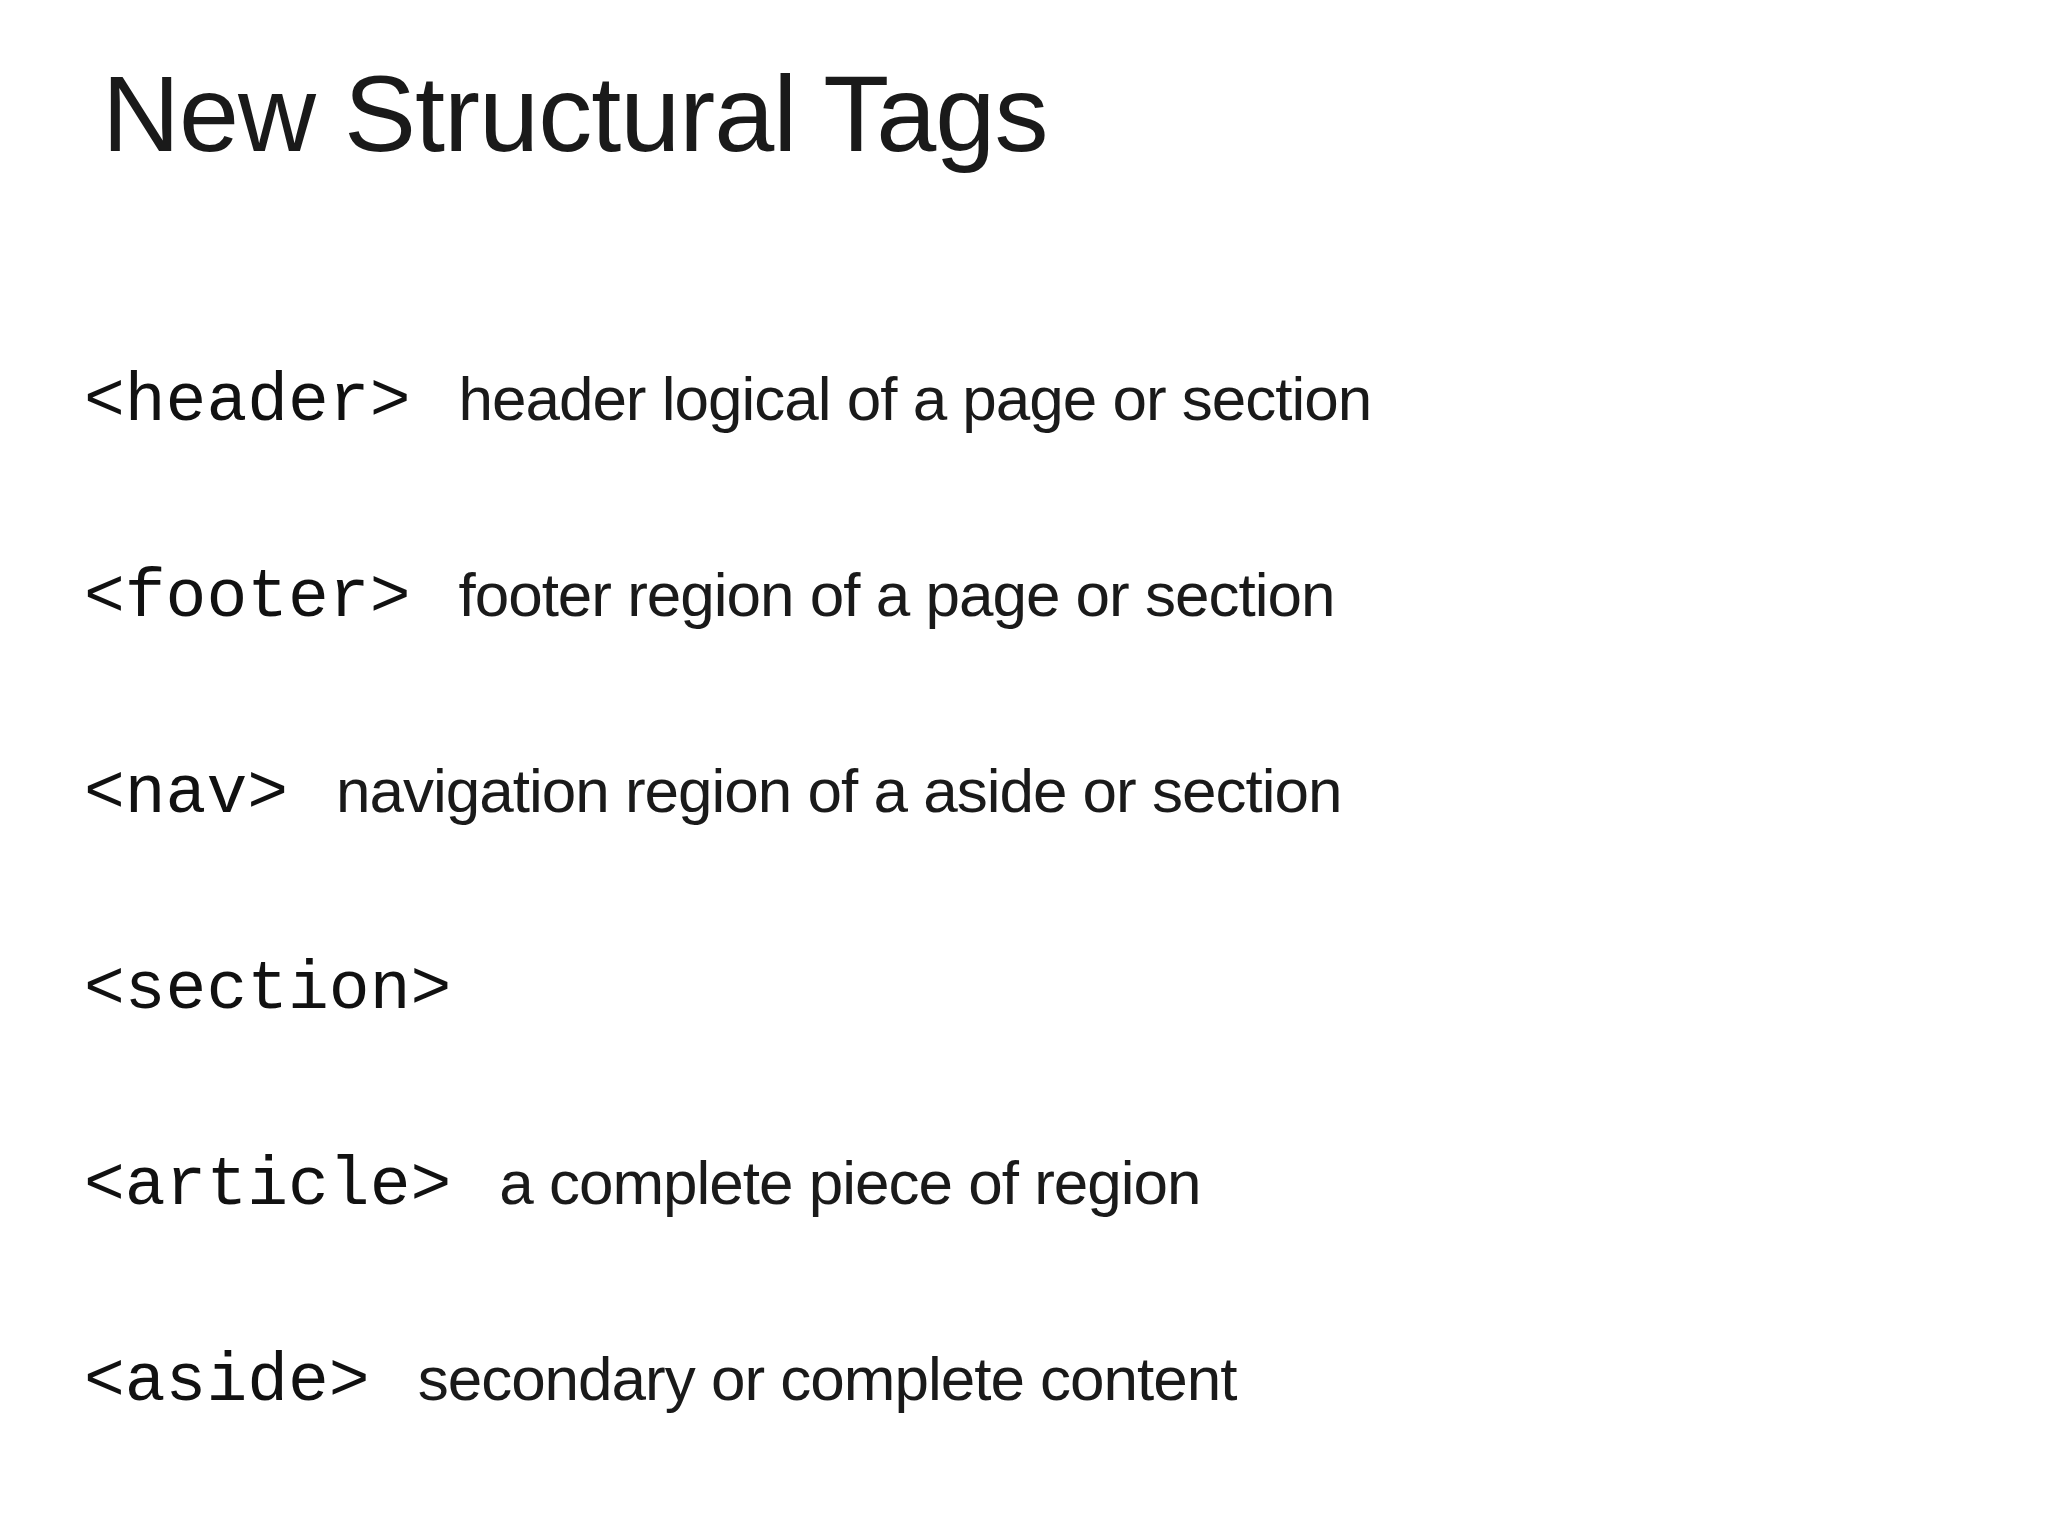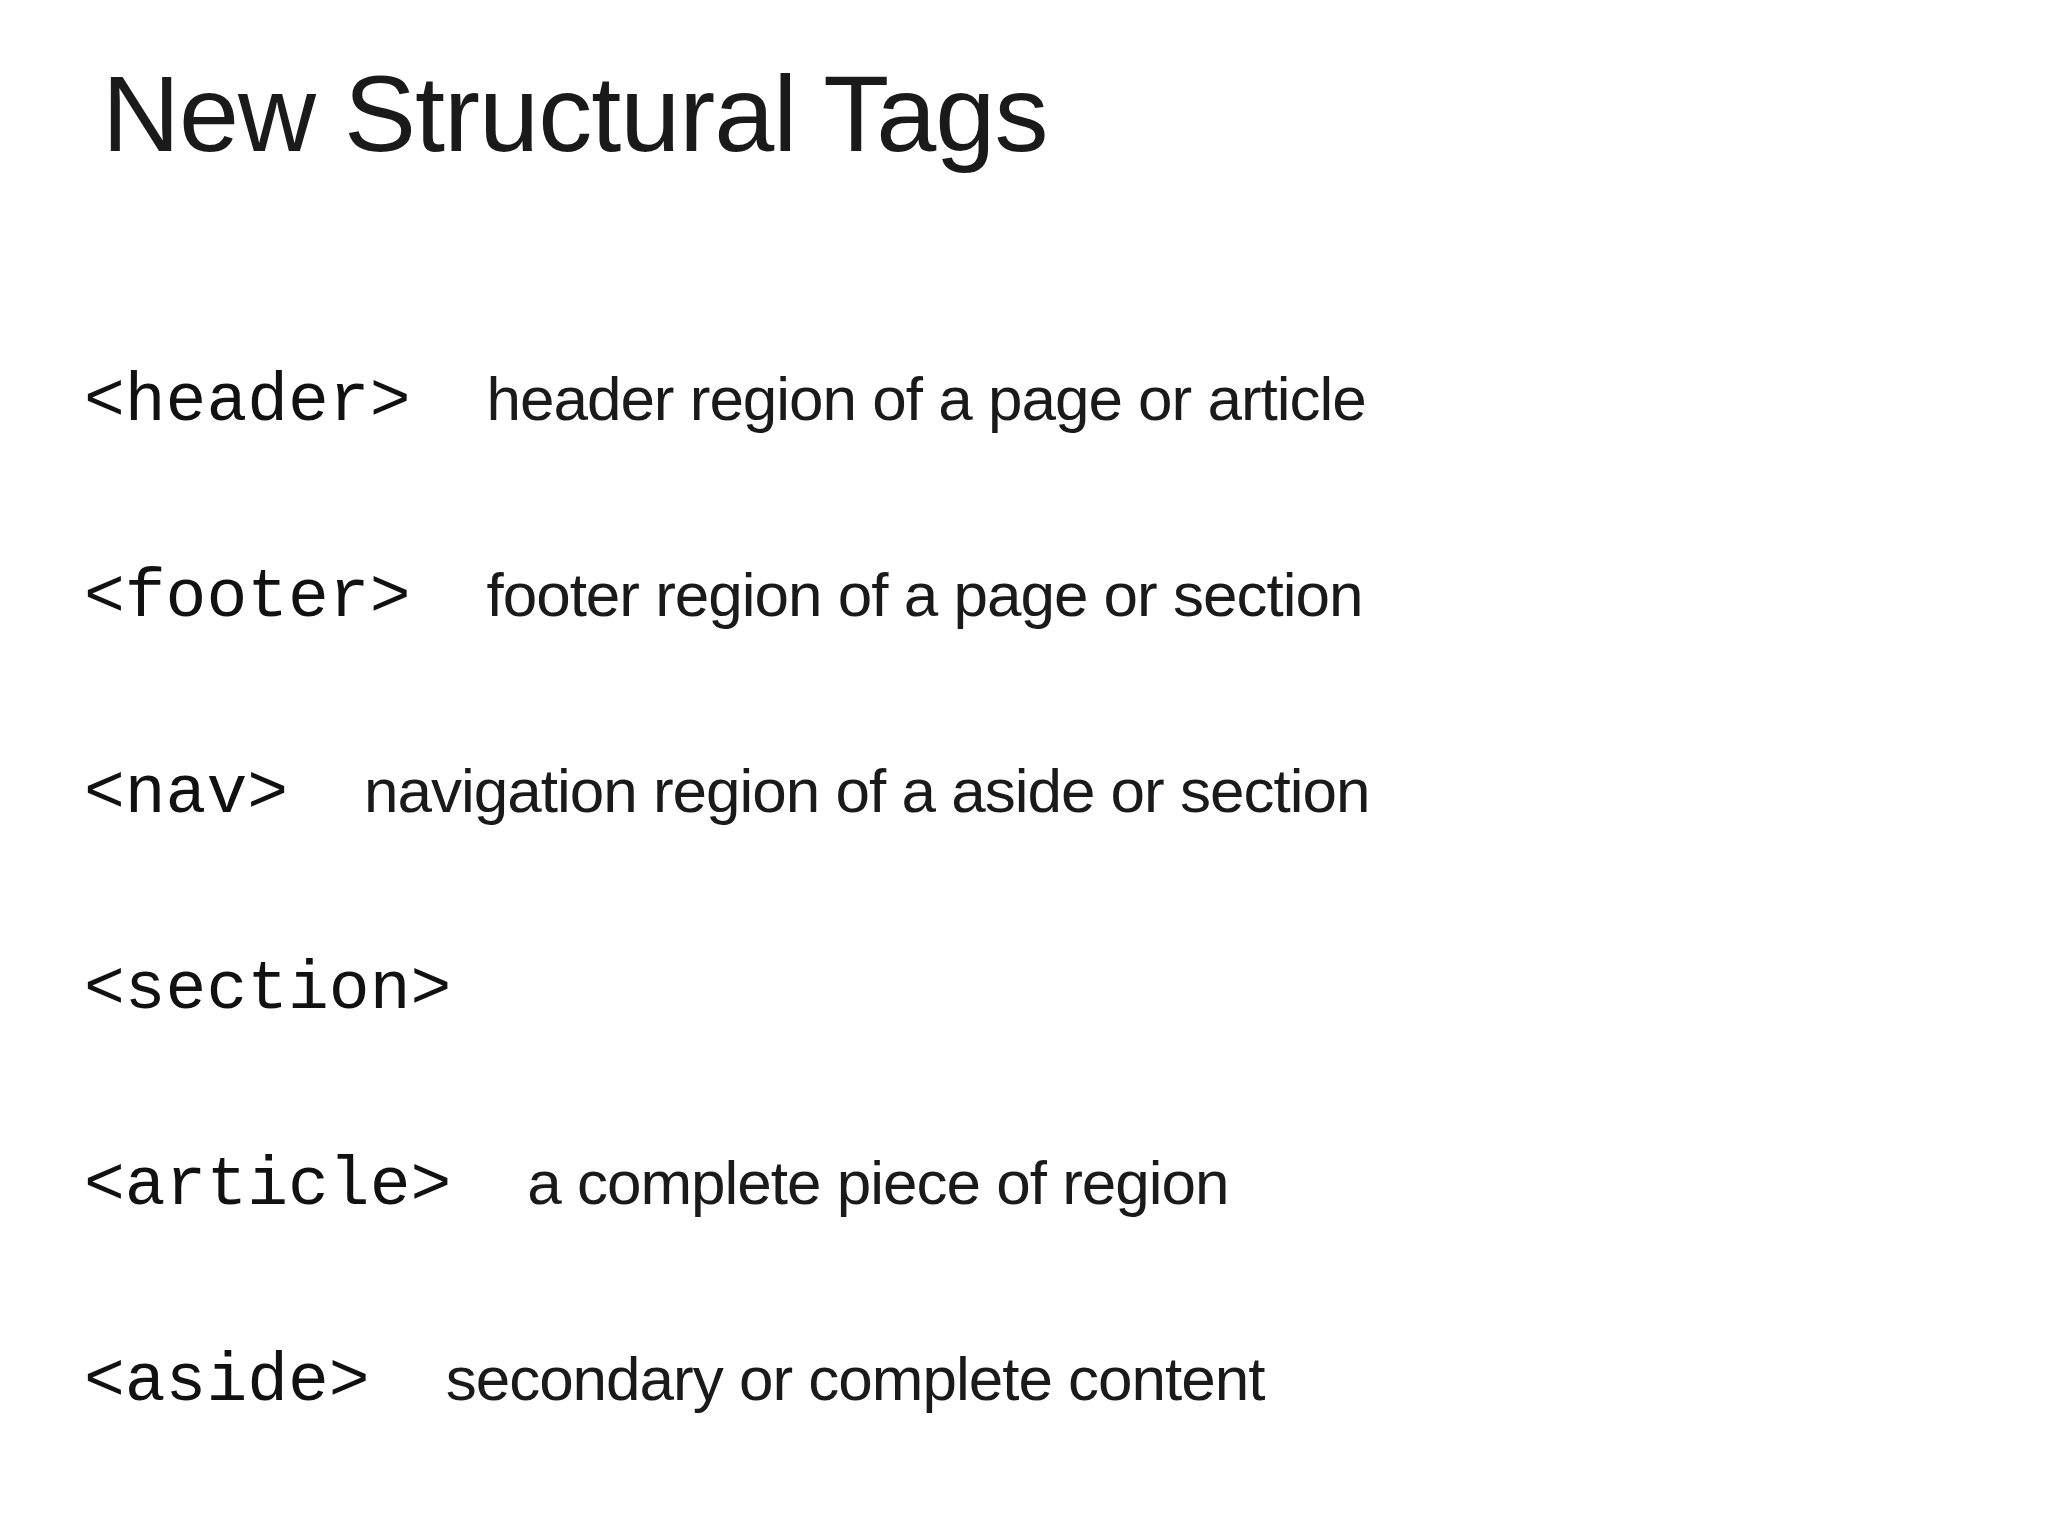--- a/index.html
+++ b/index.html
@@ -36,21 +36,21 @@
     position: absolute;
     left: 84px;
     top: 368px;
     display: flex;
     flex-direction: column;
     gap: 124px;
   }
   .tag-row {
     display: flex;
     align-items: baseline;
-    gap: 76px;
+    gap: 48px;
     line-height: 1;
     height: 72px;
     white-space: nowrap;
   }
   .tag-code {
     font-family: "Liberation Mono", "DejaVu Sans Mono", monospace;
     font-size: 68px;
     font-weight: 400;
     color: #111111;
     letter-spacing: 0;
@@ -66,21 +66,21 @@
 </head>
 <body>
 
 <div class="slide">
   <h1 class="slide-title">New Structural Tags</h1>
 
   <div class="tag-list">
 
     <div class="tag-row">
       <span class="tag-code">&lt;header&gt;</span>
-      <span class="tag-description">header region of a page or article</span>
+      <span class="tag-description">header logical of a page or section</span>
     </div>
 
     <div class="tag-row">
       <span class="tag-code">&lt;footer&gt;</span>
       <span class="tag-description">footer region of a page or section</span>
     </div>
 
     <div class="tag-row">
       <span class="tag-code">&lt;nav&gt;</span>
       <span class="tag-description">navigation region of a aside or section</span>

